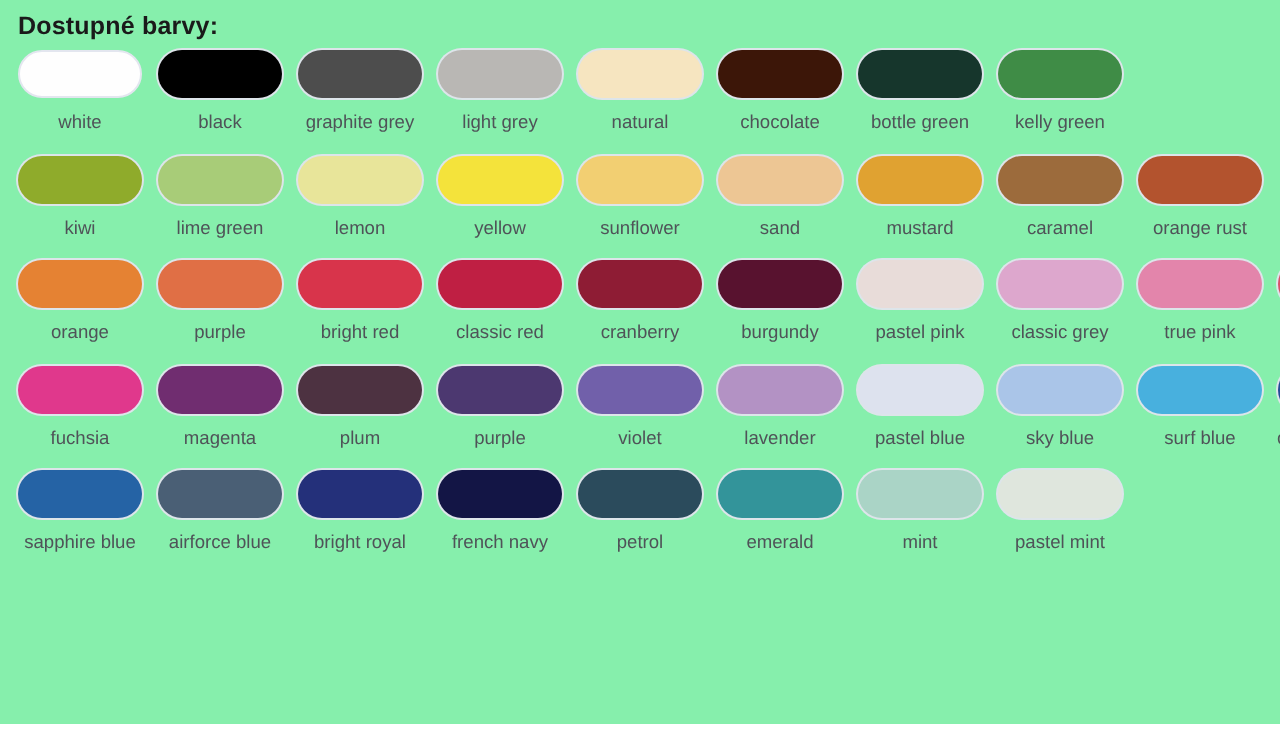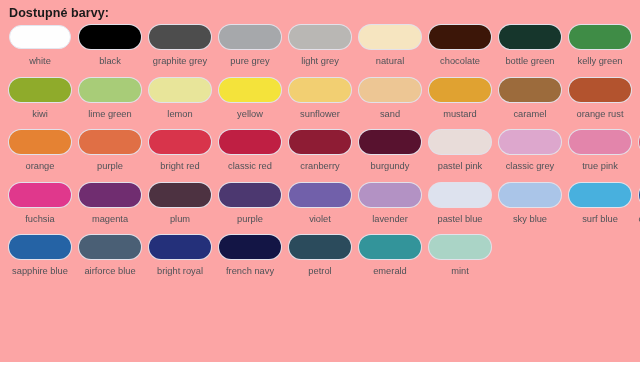--- a/index.html
+++ b/index.html
@@ -13,21 +13,21 @@
     overflow: hidden;
     font-family: "Liberation Sans", sans-serif;
     -webkit-font-smoothing: antialiased;
   }
   #palette-page {
     width: 640px;
     height: 362px;
     box-sizing: border-box;
     padding: 0;
     position: relative;
-    background: #fca5a5;
+    background: #86efac;
   }
   #palette-title {
     font-size: 12.5px;
     font-weight: bold;
     color: #1a1a1a;
     margin: 0;
     padding: 6px 0 0 9px;
     letter-spacing: 0.1px;
   }
   #swatch-grid {
@@ -83,24 +83,20 @@
         </div>
         <div class="swatch-cell">
           <div class="swatch-chip" style="background: rgb(0, 0, 0);"></div>
           <div class="swatch-label">black</div>
         </div>
         <div class="swatch-cell">
           <div class="swatch-chip" style="background: rgb(77, 77, 77);"></div>
           <div class="swatch-label">graphite grey</div>
         </div>
         <div class="swatch-cell">
-          <div class="swatch-chip" style="background: rgb(166, 168, 171);"></div>
-          <div class="swatch-label">pure grey</div>
-        </div>
-        <div class="swatch-cell">
           <div class="swatch-chip" style="background: rgb(185, 183, 180);"></div>
           <div class="swatch-label">light grey</div>
         </div>
         <div class="swatch-cell">
           <div class="swatch-chip" style="background: rgb(246, 229, 192);"></div>
           <div class="swatch-label">natural</div>
         </div>
         <div class="swatch-cell">
           <div class="swatch-chip" style="background: rgb(60, 22, 8);"></div>
           <div class="swatch-label">chocolate</div>
@@ -258,16 +254,20 @@
           <div class="swatch-label">petrol</div>
         </div>
         <div class="swatch-cell">
           <div class="swatch-chip" style="background: rgb(51, 148, 154);"></div>
           <div class="swatch-label">emerald</div>
         </div>
         <div class="swatch-cell">
           <div class="swatch-chip" style="background: rgb(170, 212, 198);"></div>
           <div class="swatch-label">mint</div>
         </div>
+        <div class="swatch-cell">
+          <div class="swatch-chip" style="background: rgb(223, 230, 221);"></div>
+          <div class="swatch-label">pastel mint</div>
+        </div>
       </div>
     </div>
 
 </div>
 
 </body></html>

